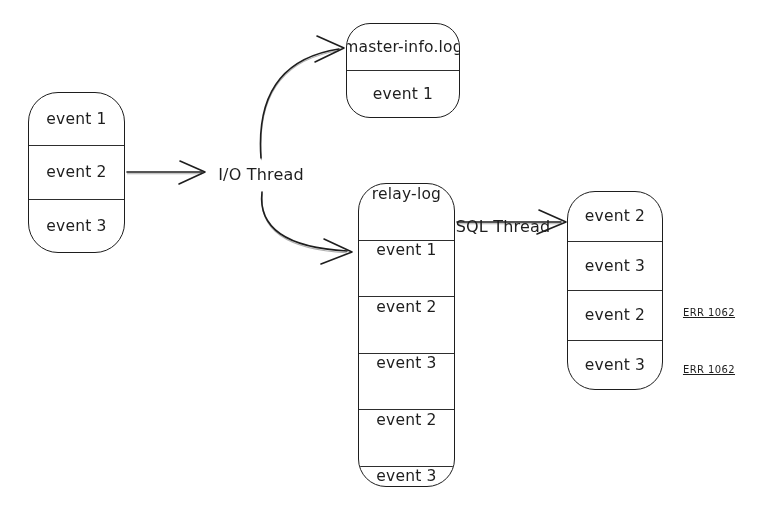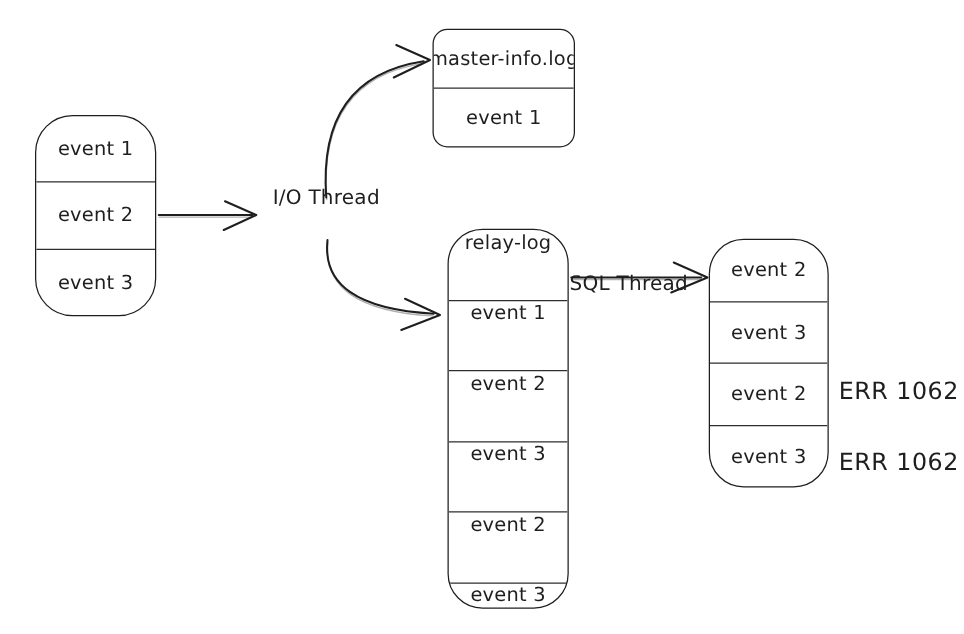--- a/index.html
+++ b/index.html
@@ -47,31 +47,32 @@
     letter-spacing: 0.2px;
     text-align: center;
     white-space: nowrap;
   }
   .err-label {
     position: absolute;
     left: 671px;
     width: 76px;
     height: 20px;
     line-height: 20px;
-    font-size: 19px;
+    font-size: 10px;
     letter-spacing: 0.4px;
     text-align: center;
     white-space: nowrap;
+    text-decoration: underline;
   }
   
   .box-binlog  { left: 28px;  top: 92px;  width: 97px;  height: 161px; border-radius: 30px; }
-  .box-master  { left: 346px; top: 23px;  width: 114px; height: 95px;  border-radius: 12px; }
+  .box-master  { left: 346px; top: 23px;  width: 114px; height: 95px;  border-radius: 24px; }
   .box-relay   { left: 358px; top: 183px; width: 97px;  height: 304px; border-radius: 28px; gap: 36px; }
   .box-applied { left: 567px; top: 191px; width: 96px;  height: 199px; border-radius: 28px; }
-  .label-io  { left: 212px; top: 148px; width: 98px; text-align: center; }
+  .label-io  { left: 212px; top: 165px; width: 98px; text-align: center; }
   .label-sql { left: 455px; top: 193px; width: 96px; margin-top: 24px; }
   .err-1 { top: 303px; }
   .err-2 { top: 360px; }
 </style>
 </head>
 <body>
 
 <div class="canvas">
 
   <svg class="arrows" viewBox="0 0 771 507" xmlns="http://www.w3.org/2000/svg">

